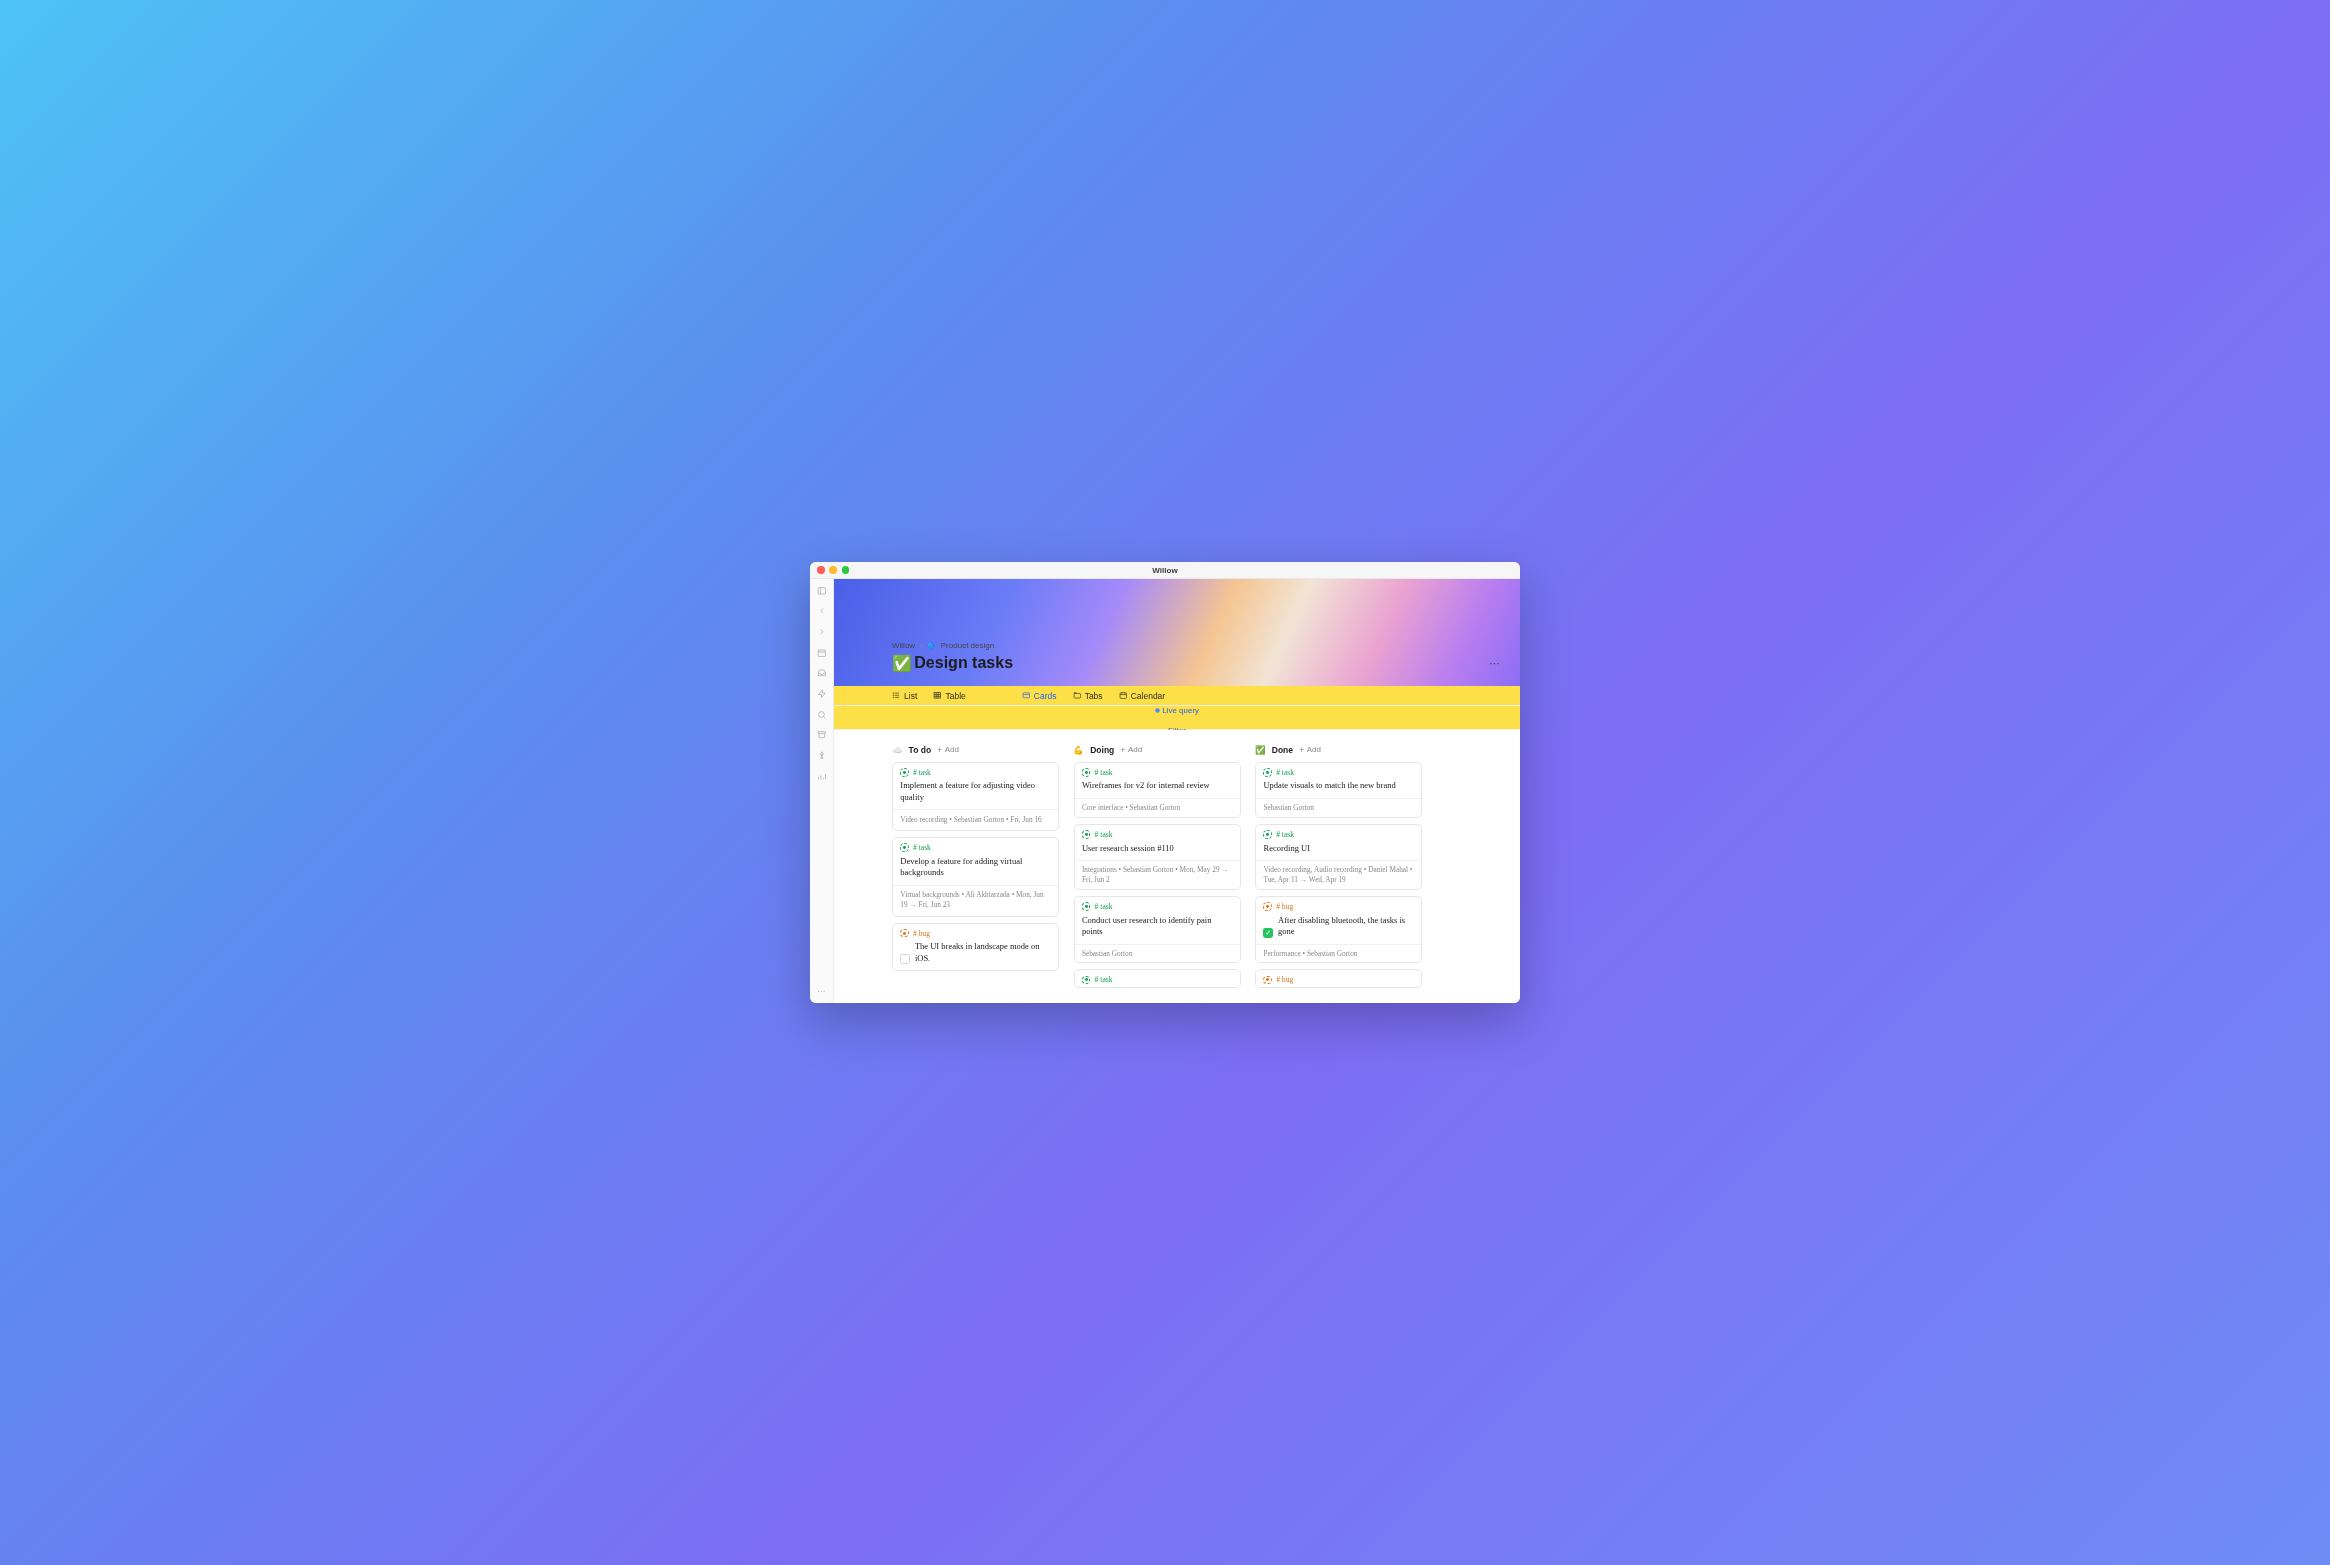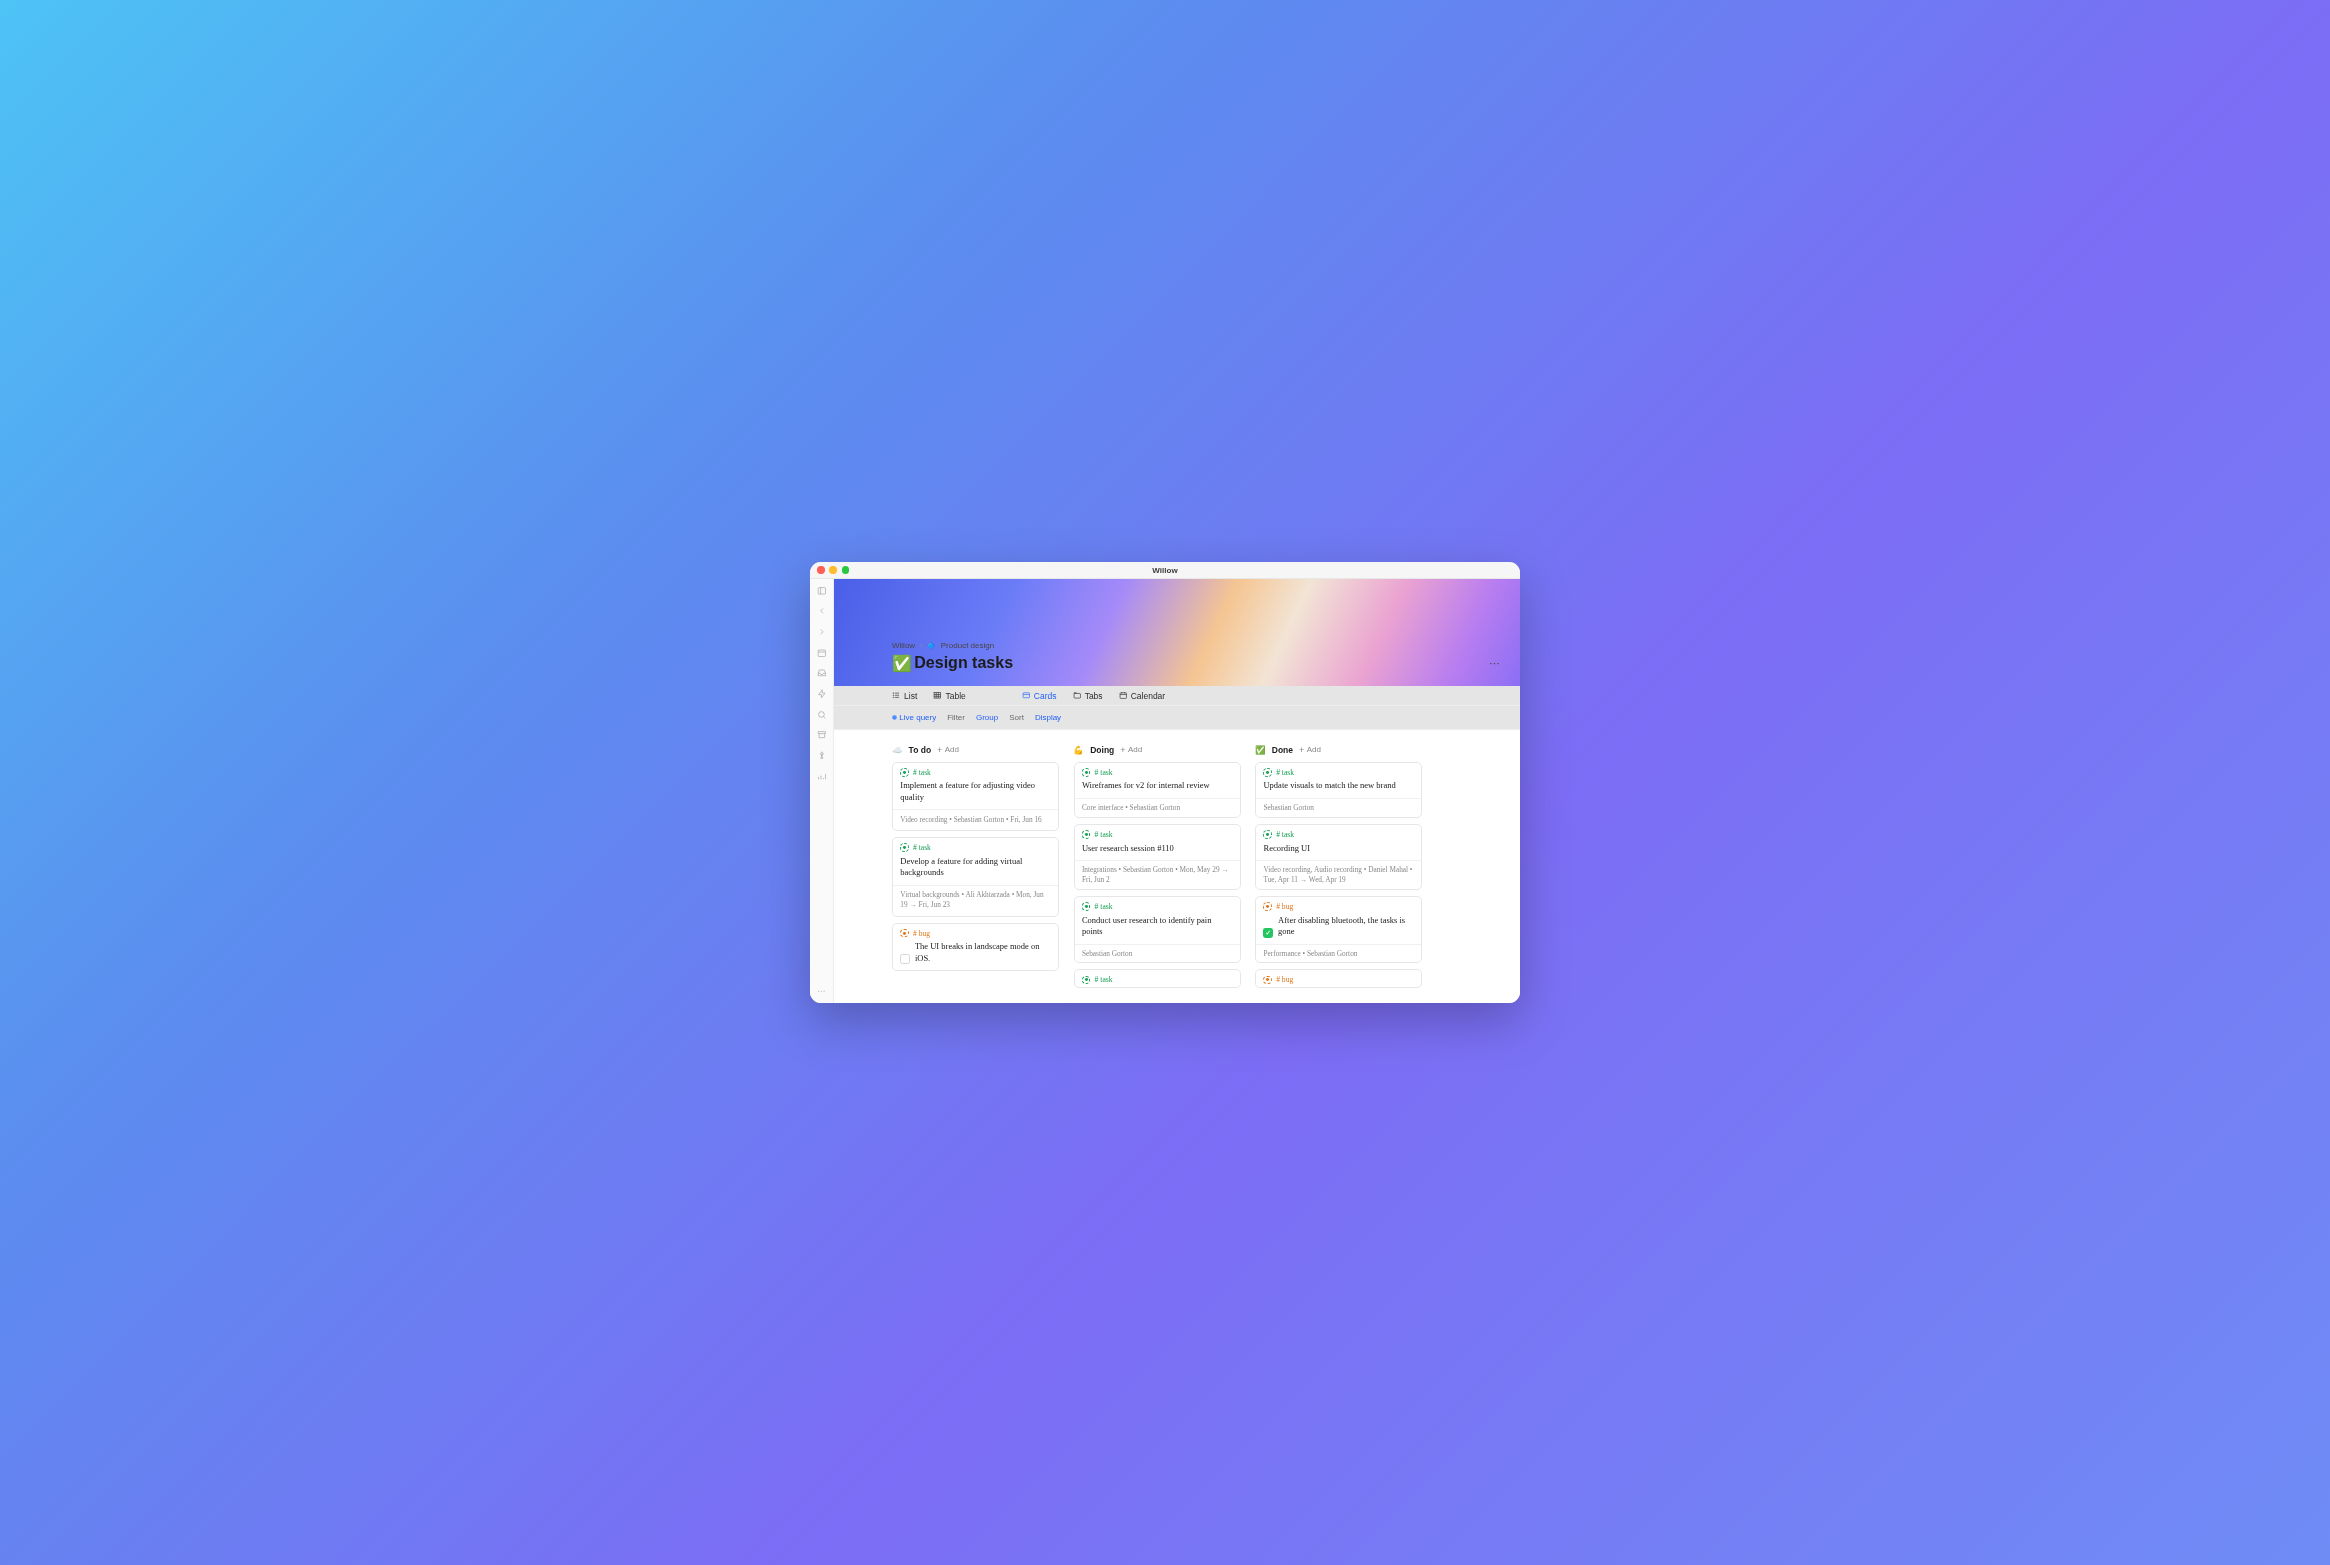--- a/index.html
+++ b/index.html
@@ -8,22 +8,22 @@
   background: linear-gradient(135deg, #4dc3f5 0%, #5b8def 30%, #7c6df5 60%, #6f8cf5 100%);
   min-height: 100vh;
   display: flex;
   align-items: center;
   justify-content: center;
   padding: 36px;
 }
 .window {
   width: 710px;
   height: 441px;
-  background: #e5e5e5;
-  border-radius: 11px;
+  background: #fde047;
+  border-radius: 6px;
   box-shadow: 0 18px 49px rgba(0,0,0,.25);
   overflow: hidden;
   display: flex;
   flex-direction: column;
 }
 .titlebar {
   height: 17px;
   background: #f6f6f6;
   display: flex;
   align-items: center;
@@ -81,20 +81,21 @@
 .vtab.active { color: #2160f6; margin-left: 40px; }
 .vtab-icon { width: 8.5px; height: 8.5px; stroke: currentColor; fill: none; stroke-width: 1.8; }
 .filterbar {
   height: 24px;
   border-bottom: 0.6px solid #ededed;
   display: flex;
   align-items: center;
   gap: 11px;
   padding: 0 58px;
   font-size: 8px;
+  flex-direction: column;
 }
 .ftab { color: #6a6a6a; cursor: pointer; }
 .ftab.blue { color: #2160f6; }
 .live-dot { width: 4.9px; height: 4.9px; border-radius: 50%; background: radial-gradient(circle,#4a8aff 30%,rgba(74,138,255,.3)); display: inline-block; margin-right: 2.4px; }
 .board {
   flex: 1;
   padding: 14.6px 58px;
   display: flex;
   gap: 14.6px;
   overflow: hidden;

